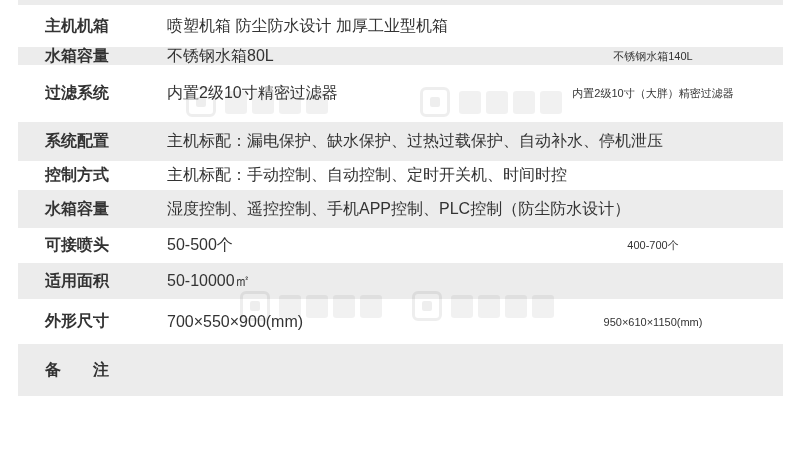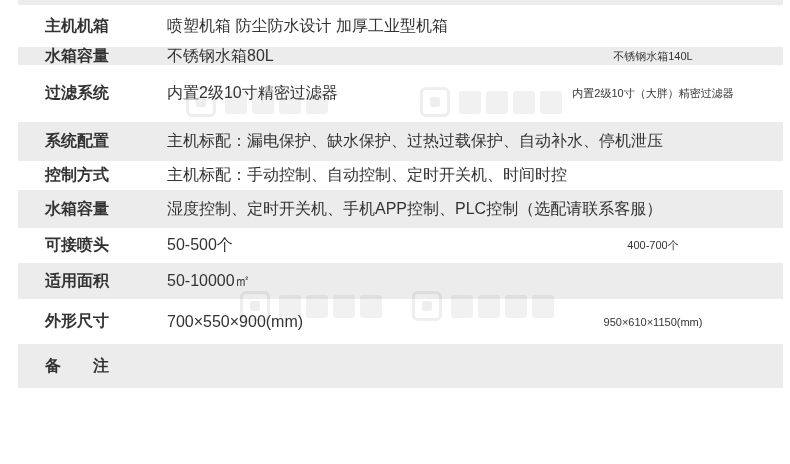--- a/index.html
+++ b/index.html
@@ -123,41 +123,41 @@
     <div class="val">主机标配：漏电保护、缺水保护、过热过载保护、自动补水、停机泄压</div>
   </div>
 
   <div class="row" style="height:29px">
     <div class="label">控制方式</div>
     <div class="val">主机标配：手动控制、自动控制、定时开关机、时间时控</div>
   </div>
 
   <div class="row g" style="height:38px">
     <div class="label">水箱容量</div>
-    <div class="val">湿度控制、定时开关机、手机APP控制、PLC控制（选配请联系客服）</div>
+    <div class="val">湿度控制、遥控控制、手机APP控制、PLC控制（防尘防水设计）</div>
   </div>
 
   <div class="row" style="height:35px">
     <div class="label">可接喷头</div>
     <div class="val">50-500个</div>
     <div class="val2">400-700个</div>
   </div>
 
   <div class="row g" style="height:36px">
     <div class="label">适用面积</div>
     <div class="val">50-10000㎡</div>
   </div>
 
   <div class="row" style="height:45px">
     <div class="label">外形尺寸</div>
     <div class="val">700×550×900(mm)</div>
     <div class="val2">950×610×1150(mm)</div>
   </div>
 
-  <div class="row g" style="height:44px">
+  <div class="row g" style="height:52px">
     <div class="label">备　　注</div>
   </div>
 
   <div class="wm" style="left:186px; top:87px">
     <div class="wm-logo"></div>
     <div class="wm-blocks">
         <span></span>
         <span></span>
         <span></span>
         <span></span>

